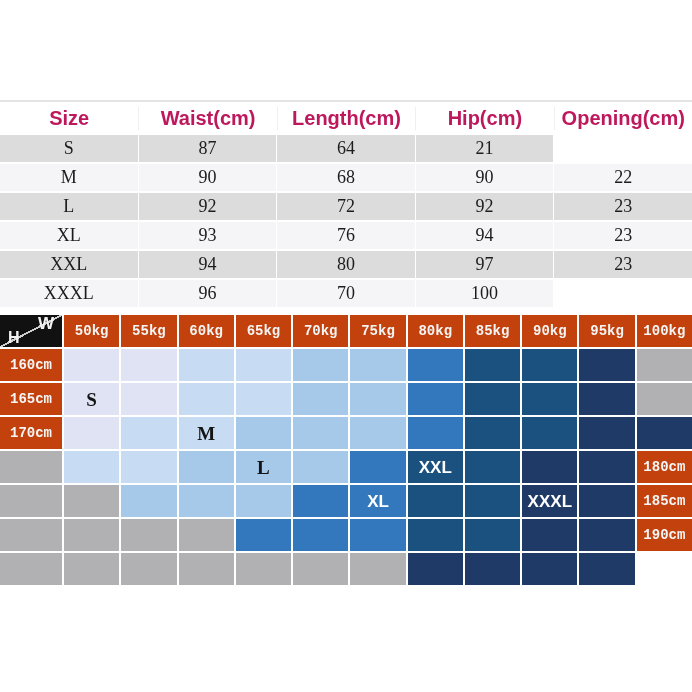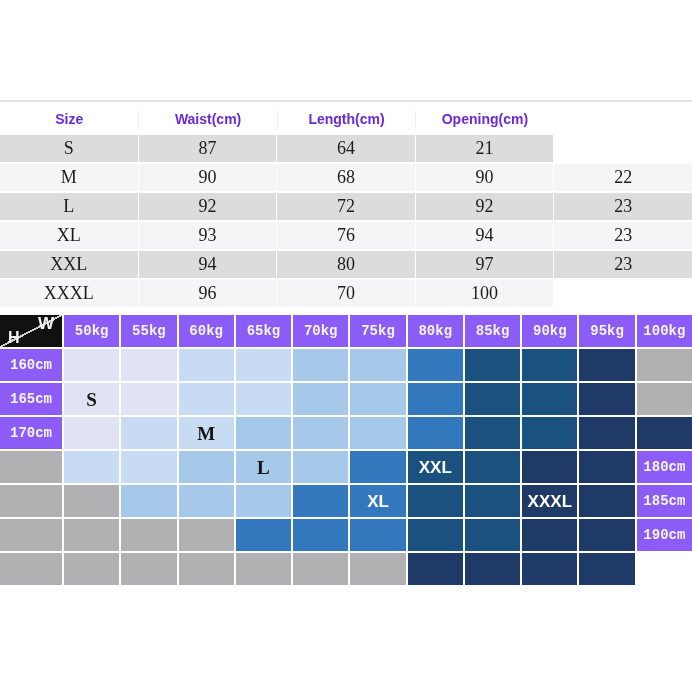--- a/index.html
+++ b/index.html
@@ -2,36 +2,36 @@
 <html><head>
 <meta charset="utf-8">
 <style>
   html,body{margin:0;padding:0;background:#ffffff;}
   .page{position:relative;width:692px;height:692px;background:#ffffff;overflow:hidden;
         font-family:"Liberation Sans",sans-serif;}
 
   
   .size-table{position:absolute;left:0;top:100px;width:692px;border-top:2px solid #e4e4e6;}
   .size-header{display:grid;grid-template-columns:repeat(5,1fr);height:33px;align-items:center;background:#ffffff;}
-  .size-header .hcell{text-align:center;color:#6d28d9;font-weight:bold;font-size:14px;
+  .size-header .hcell{text-align:center;color:#be185d;font-weight:bold;font-size:20px;
                       font-family:"Liberation Sans",sans-serif;border-left:1px solid #efefef;}
   .size-header .hcell:first-child{border-left:none;}
   .size-body{display:flex;flex-direction:column;gap:2px;}
   .size-row{display:grid;grid-template-columns:repeat(5,1fr);column-gap:1px;height:27px;}
   .size-row.striped .cell{background:#dcdcdc;}
   .size-row.plain .cell{background:#f5f5f7;}
   .size-row .cell{display:flex;align-items:center;justify-content:center;
                   font-family:"Liberation Serif",serif;font-size:18px;color:#1c1c1c;}
 
   
   .fit-chart{position:absolute;left:0;top:315px;width:692px;
              display:grid;grid-template-columns:62px repeat(11,1fr);
              grid-auto-rows:32px;gap:2px;background:#ffffff;}
   .fit-chart .cell{display:flex;align-items:center;justify-content:center;}
-  .fit-chart .head{background:#8b5cf6;color:#f5f5f5;
+  .fit-chart .head{background:#c2410c;color:#f5f5f5;
                    font-family:"Liberation Mono",monospace;font-weight:bold;font-size:14px;}
   .corner{position:relative;background:#111111;overflow:hidden;}
   .corner::after{content:"";position:absolute;left:0;top:0;width:100%;height:100%;
                  background:linear-gradient(to bottom right,
                    transparent calc(50% - 1px), #cfcfcf calc(50% - 1px),
                    #cfcfcf calc(50% + 1px), transparent calc(50% + 1px));}
   .corner .w{position:absolute;top:-1px;right:8px;color:#f2f2f2;font-weight:bold;font-size:17px;z-index:1;}
   .corner .h{position:absolute;bottom:0px;left:8px;color:#f2f2f2;font-weight:bold;font-size:16px;z-index:1;}
   .lbl{line-height:1;}
   .lbl-dark{color:#141414;font-family:"Liberation Serif",serif;font-weight:bold;font-size:19px;}
@@ -40,20 +40,21 @@
 </head>
 <body>
 
 <div class="page">
 
   <section class="size-table">
     <div class="size-header">
         <div class="hcell">Size</div>
         <div class="hcell">Waist(cm)</div>
         <div class="hcell">Length(cm)</div>
+        <div class="hcell">Hip(cm)</div>
         <div class="hcell">Opening(cm)</div>
       </div>
     <div class="size-body">
         <div class="size-row striped">
           <div class="cell">S</div>
           <div class="cell">87</div>
           <div class="cell">64</div>
           <div class="cell">21</div>
         </div>
         <div class="size-row plain">

